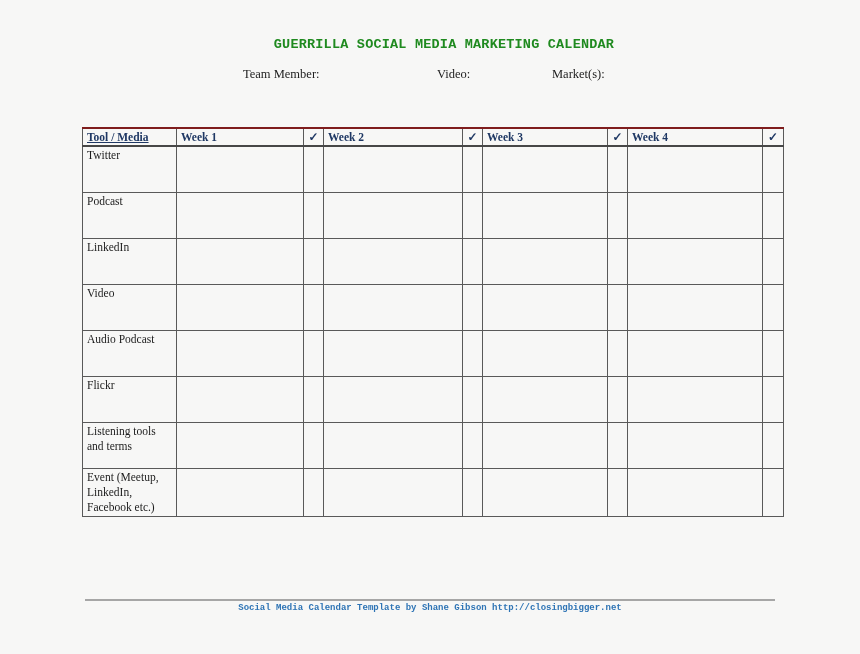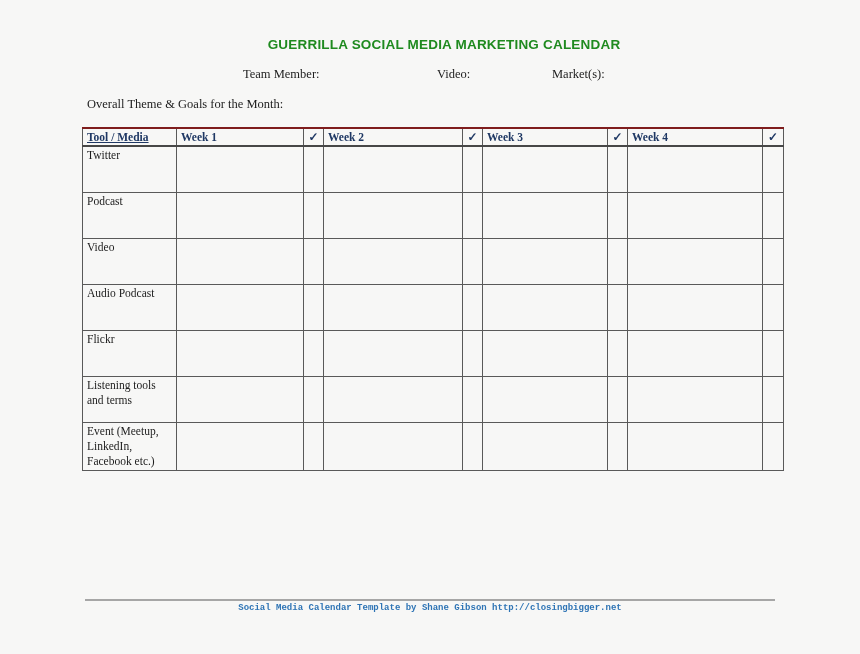--- a/index.html
+++ b/index.html
@@ -11,21 +11,21 @@
     color:#1c1c1c;
     overflow:hidden;
   }
   .doc-title{
     position:absolute;top:37px;left:0;right:0;
     text-align:center;
     font-weight:bold;
     font-size:13.5px;
     letter-spacing:0.2px;
     color:#1f8a1f;
-    font-family:Liberation Sans, sans-serif;
+    font-family:Liberation Mono, monospace;
     margin-left:28px;
   }
   .field-label{
     position:absolute;top:67px;
     font-size:12.5px;color:#1c1c1c;
   }
   .fl-team{left:243px;}
   .fl-month{left:437px;}
   .fl-markets{left:552px;}
   .theme-line{
@@ -90,21 +90,20 @@
 <body>
 
 <div class="page">
 
   <div class="doc-title">GUERRILLA SOCIAL MEDIA MARKETING CALENDAR</div>
 
   <span class="field-label fl-team">Team Member:</span>
   <span class="field-label fl-month">Video:</span>
   <span class="field-label fl-markets">Market(s):</span>
 
-  <div class="theme-line">Overall Theme &amp; Goals for the Month:</div>
 
   <table class="cal">
     <colgroup>
       <col style="width:94px">
         <col style="width:127px">
         <col style="width:20px">
       <col style="width:139px">
         <col style="width:20px">
         <col style="width:125px">
       <col style="width:20px">
@@ -141,20 +140,31 @@
         <td></td>
           <td></td>
         <td></td>
           <td></td>
         <td></td>
           <td></td>
         <td></td>
           <td></td>
       </tr>
       <tr>
+        <td class="row-label">LinkedIn</td>
+        <td></td>
+          <td></td>
+        <td></td>
+          <td></td>
+        <td></td>
+          <td></td>
+        <td></td>
+          <td></td>
+      </tr>
+      <tr>
         <td class="row-label">Video</td>
         <td></td>
           <td></td>
         <td></td>
           <td></td>
         <td></td>
           <td></td>
         <td></td>
           <td></td>
       </tr>

